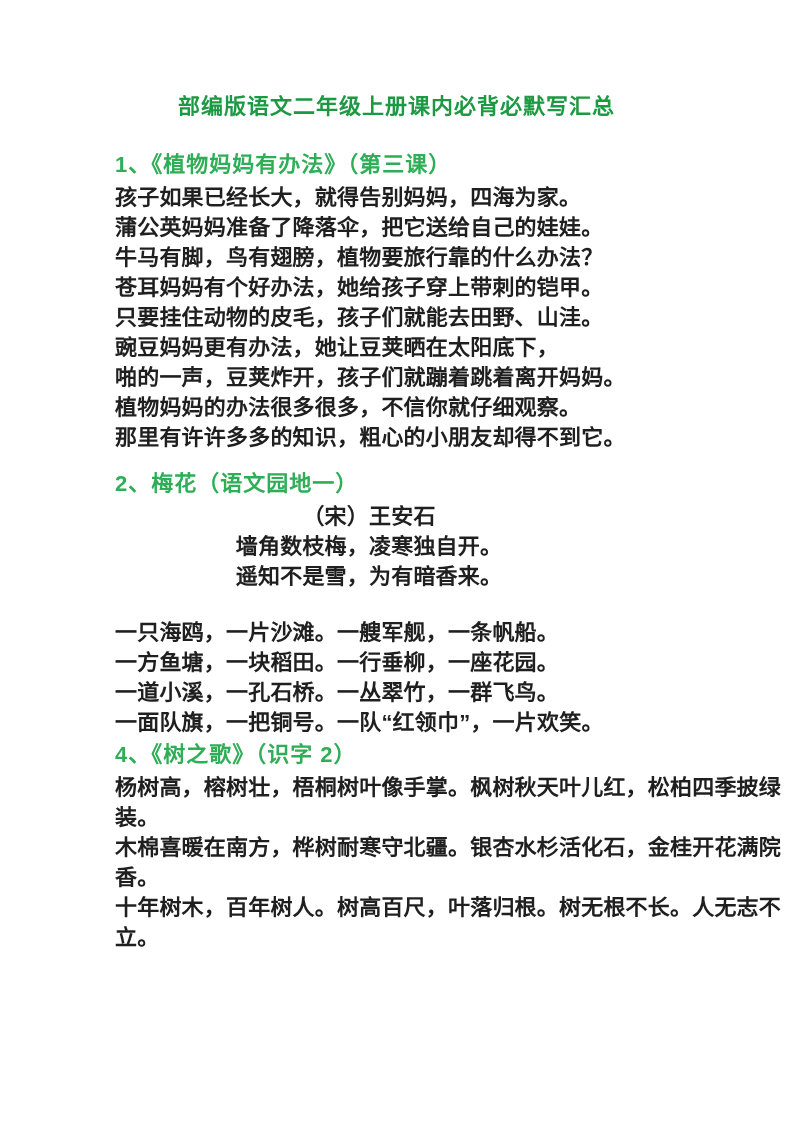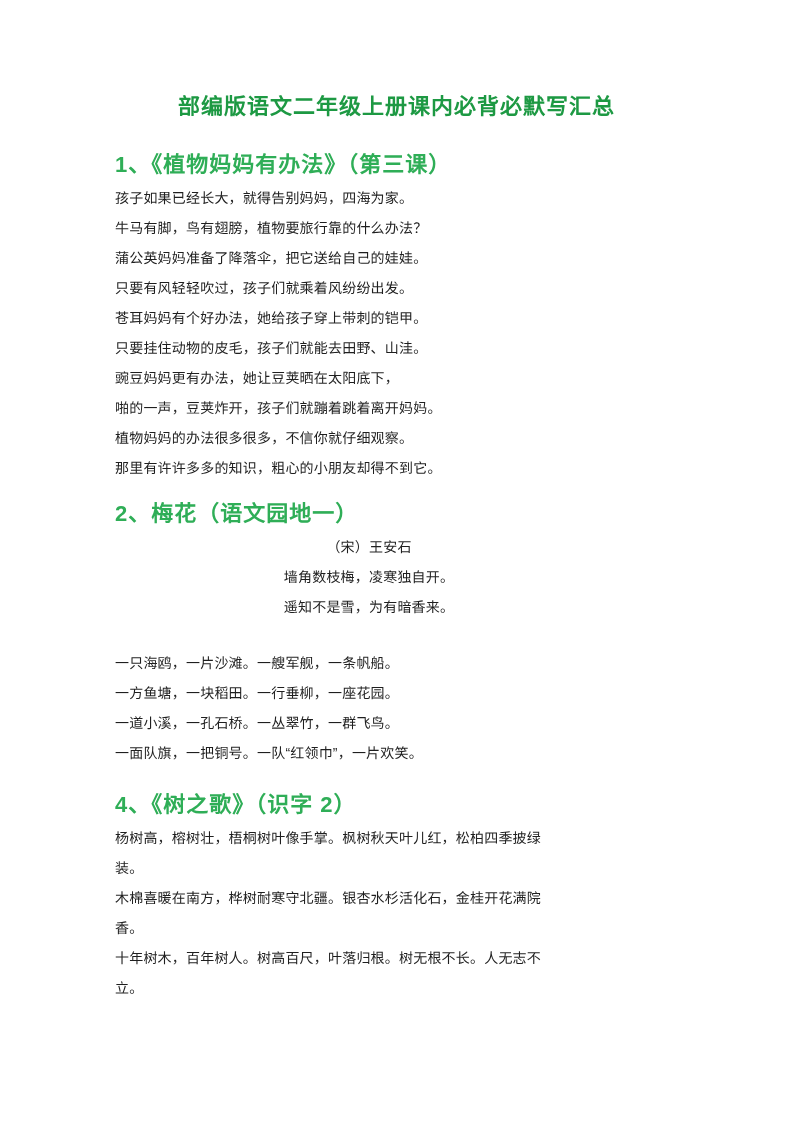--- a/index.html
+++ b/index.html
@@ -28,53 +28,53 @@
     color: var(--title-green, #1d9943);
   }
   .doc-body {
     padding: 0 170px 0 115px;
   }
   .section {
     margin-top: 32px;
   }
   .section:nth-of-type(2) { margin-top: 18px; }
   .section:nth-of-type(3) { margin-top: 26px; }
-  .section:nth-of-type(4) { margin-top: 24px; }
+  .section:nth-of-type(4) { margin-top: 4px; }
   .section-heading {
     margin: 0 0 5px 0;
     font-size: 22px;
     line-height: 26px;
     font-weight: bold;
     letter-spacing: 1px;
     color: var(--heading-green, #2fae57);
   }
   .text-line {
-    font-size: 14px;
+    font-size: 22px;
     line-height: 30px;
     letter-spacing: 0.2px;
     color: var(--body-text, #1f1f1f);
     white-space: nowrap;
+    font-weight: bold;
   }
   .section.centered .text-line {
     text-align: center;
     white-space: normal;
   }
 </style>
 </head>
 <body>
 
 <div class="page">
   <h1 class="doc-title">部编版语文二年级上册课内必背必默写汇总</h1>
   <main class="doc-body">
       <section class="section">
         <h2 class="section-heading">1、《植物妈妈有办法》（第三课）</h2>
         <div class="text-line">孩子如果已经长大，就得告别妈妈，四海为家。</div>
+        <div class="text-line">蒲公英妈妈准备了降落伞，把它送给自己的娃娃。</div>
         <div class="text-line">牛马有脚，鸟有翅膀，植物要旅行靠的什么办法？</div>
-        <div class="text-line">蒲公英妈妈准备了降落伞，把它送给自己的娃娃。</div>
-        <div class="text-line">只要有风轻轻吹过，孩子们就乘着风纷纷出发。</div>
         <div class="text-line">苍耳妈妈有个好办法，她给孩子穿上带刺的铠甲。</div>
         <div class="text-line">只要挂住动物的皮毛，孩子们就能去田野、山洼。</div>
         <div class="text-line">豌豆妈妈更有办法，她让豆荚晒在太阳底下，</div>
         <div class="text-line">啪的一声，豆荚炸开，孩子们就蹦着跳着离开妈妈。</div>
         <div class="text-line">植物妈妈的办法很多很多，不信你就仔细观察。</div>
         <div class="text-line">那里有许许多多的知识，粗心的小朋友却得不到它。</div>
       </section>
       <section class="section centered">
         <h2 class="section-heading">2、梅花（语文园地一）</h2>
         <div class="text-line">（宋）王安石</div>

